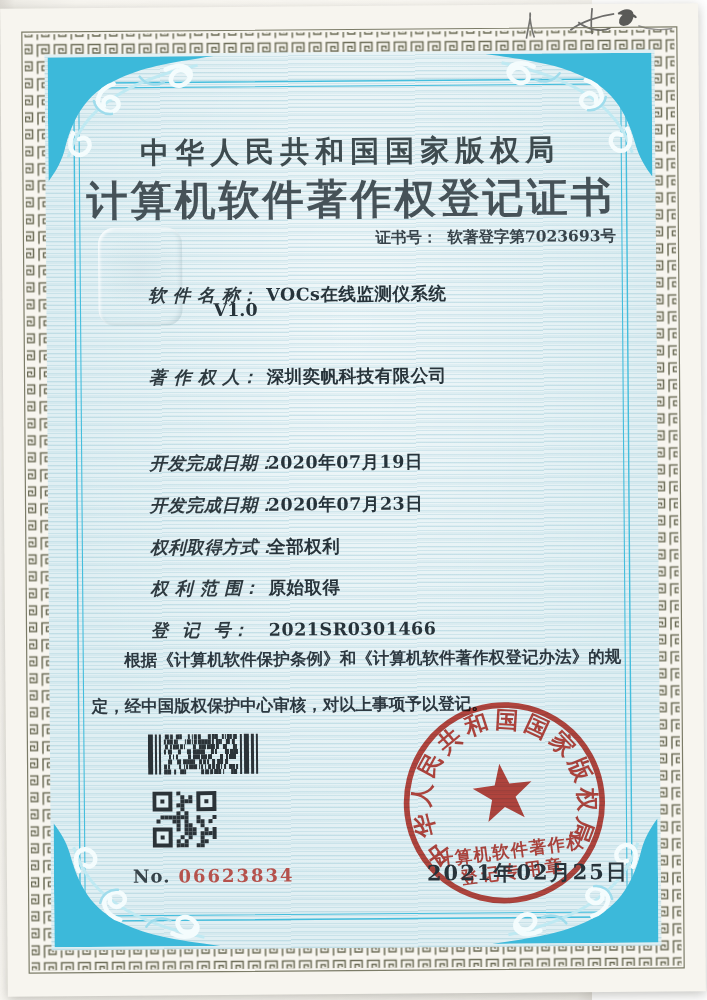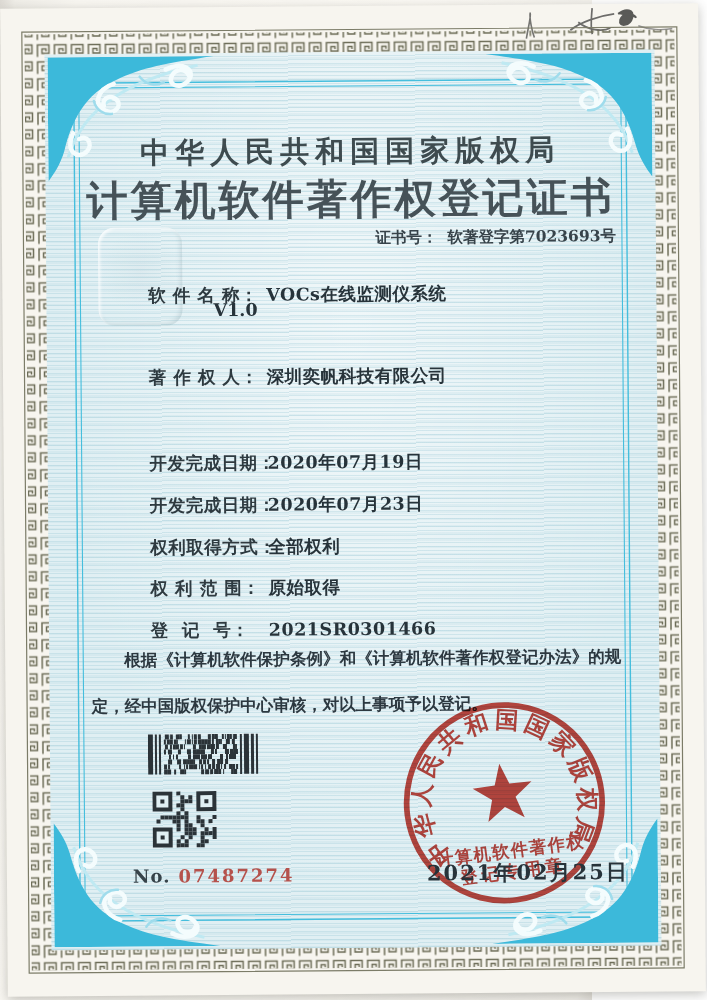--- a/index.html
+++ b/index.html
@@ -21,21 +21,21 @@
   .corner.bl{left:47px;bottom:49px;transform:scaleY(-1);}
   .corner.br{right:47px;bottom:49px;transform:scale(-1,-1);}
   .content{position:absolute;left:0;top:0;width:698px;height:988px;color:#2e3a40;}
   .authority{position:absolute;left:0;top:126px;width:100%;text-align:center;
     font-size:29px;font-weight:600;letter-spacing:6px;color:#3e4b4f;}
   .cert-title{position:absolute;left:0;top:166px;width:100%;text-align:center;
     font-size:41px;font-weight:700;letter-spacing:3px;color:#465258;}
   .certno{position:absolute;right:84px;top:222px;font-size:15.5px;font-weight:700;color:#37434a;}
   .certno .lbl{margin-right:10px;}
   .row{position:absolute;left:93px;font-size:17.5px;font-weight:700;letter-spacing:.5px;white-space:pre;}
-  .row .lbl{display:inline-block;width:118px;}
+  .row .lbl{display:inline-block;width:118px;font-style:italic;}
   .row .val{color:#27333a;}
   .val2{position:absolute;left:211px;font-size:17.5px;font-weight:700;color:#27333a;margin-top:9px;}
   .statement{position:absolute;left:86px;top:630px;width:530px;font-size:16.5px;font-weight:700;
     line-height:46px;text-indent:2em;text-align:justify;color:#2c3840;}
   .emboss{position:absolute;left:96px;top:220px;width:84px;height:98px;border-radius:16px;
     box-shadow:inset 2px 2px 3px rgba(255,255,255,.8), inset -2px -2px 4px rgba(120,150,160,.25);
     background:radial-gradient(circle at 50% 45%, rgba(150,175,185,.10), rgba(150,175,185,0) 60%);}
   .barcode{position:absolute;left:142px;top:726px;}
   .qrcode{position:absolute;left:146px;top:784px;}
   .seal{position:absolute;left:394px;top:694px;width:208px;height:208px;
@@ -360,18 +360,18 @@
         <circle cx="100" cy="100" r="94" fill="none" stroke="#c2382f" stroke-width="5.5"></circle>
         <polygon points="100,62 107.1,82.3 128.5,82.7 111.4,95.7 117.6,116.3 100,104 82.4,116.3 88.6,95.7 71.5,82.7 92.9,82.3" fill="#c2382f"></polygon>
         <text font-size="22.5" font-weight="700" fill="#c2382f" letter-spacing="4.5" text-anchor="middle" font-family="'DejaVu Serif',serif">
           <textPath href="#sealArc" startOffset="50%">中华人民共和国国家版权局</textPath>
         </text>
         <text x="100" y="152" font-size="16.5" font-weight="700" fill="#c2382f" letter-spacing="1.5" text-anchor="middle" font-family="'DejaVu Serif',serif">计算机软件著作权</text>
         <text x="100" y="172" font-size="16.5" font-weight="700" fill="#c2382f" letter-spacing="4" text-anchor="middle" font-family="'DejaVu Serif',serif">登记专用章</text>
       </svg>
 
       <div class="footer-no">
-        <span class="no-lbl">No.</span><span class="no-val">07487274</span>
+        <span class="no-lbl">No.</span><span class="no-val">06623834</span>
       </div>
       <div class="issue-date">2021年02月25日</div>
     </div>
   </div>
 </div>
 
 </body></html>

